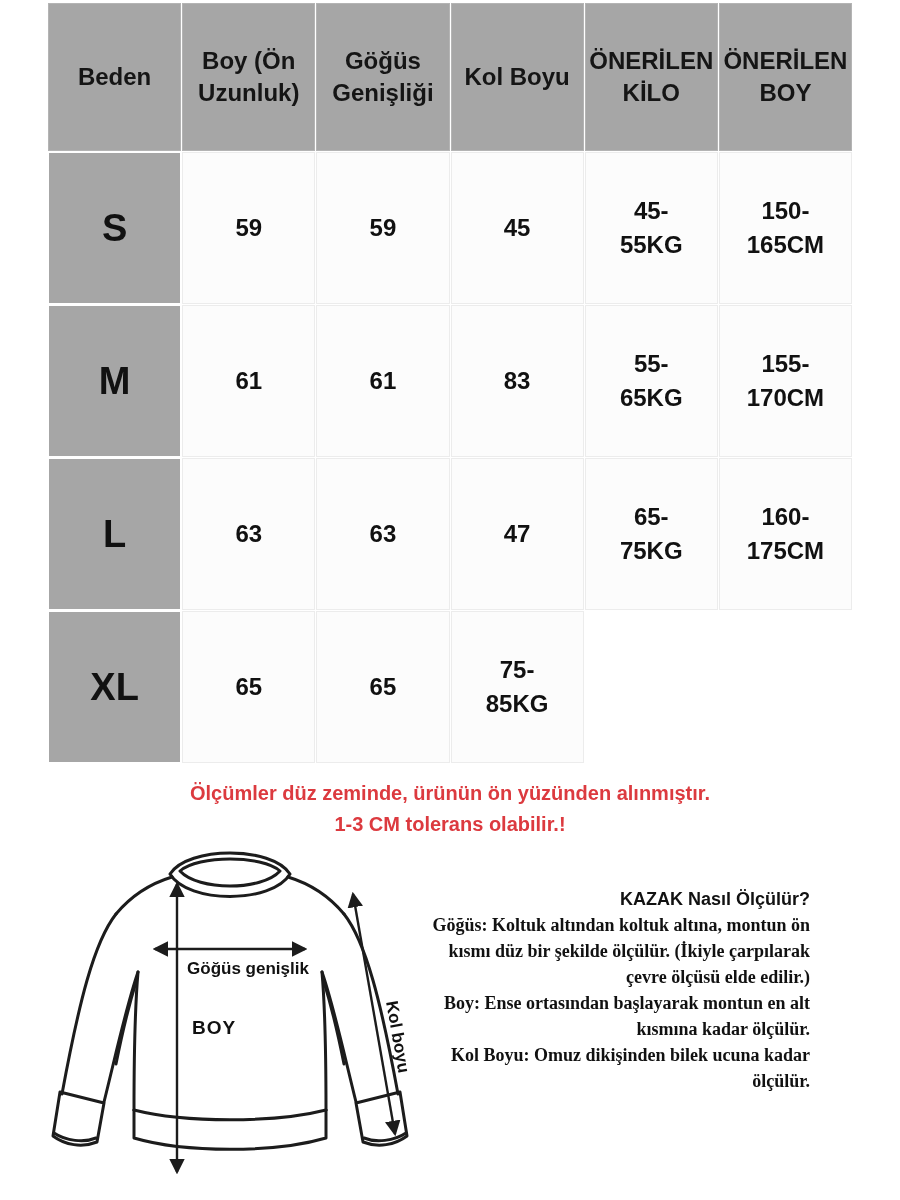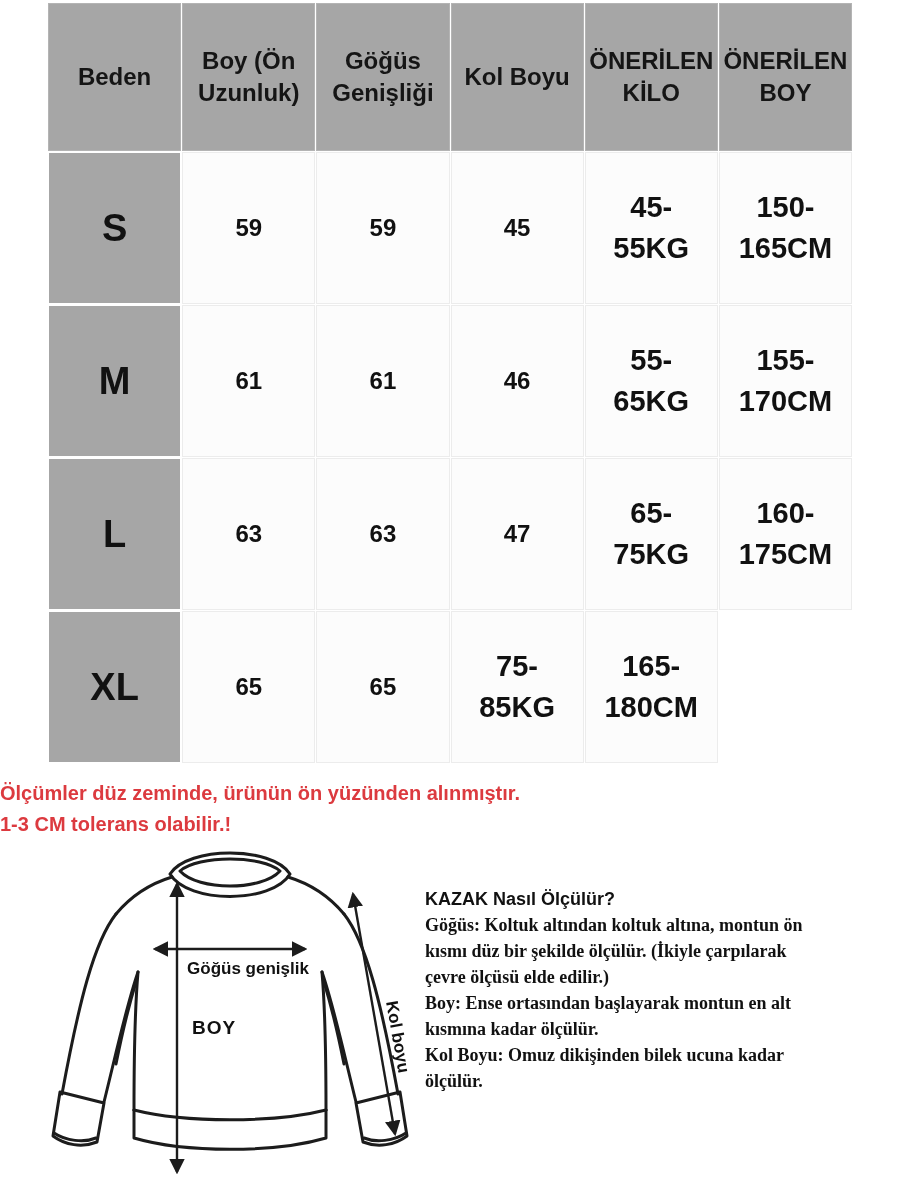--- a/index.html
+++ b/index.html
@@ -41,40 +41,40 @@
     background: #a6a6a6;
     font-size: 38px;
     color: #111111;
   }
   .data-cell {
     background: #fcfcfc;
     box-shadow: 0 0 0 1px #ececec;
     font-size: 24px;
     color: #111111;
   }
-  .data-cell.range { font-size: 29px; line-height: 1.4; }
+  .data-cell.range { font-size: 24px; line-height: 1.4; }
 
   
   .note {
     position: absolute;
     left: 0; top: 778px;
     width: 100%;
-    text-align: left;
+    text-align: center;
     color: #dc3a3f;
     font-weight: bold;
     font-size: 20px;
     line-height: 31px;
   }
 
   
   .guide {
     position: absolute;
     left: 425px; top: 886px;
     width: 385px;
-    text-align: left;
+    text-align: right;
     font-weight: bold;
     font-size: 18px;
     line-height: 26px;
     color: #111111;
   }
   .guide-body { white-space: pre-line; font-family: Liberation Serif, serif; }
 
   
   .diagram {
     position: absolute;
@@ -110,42 +110,40 @@
   <div class="cell data-cell">59</div>
   <div class="cell data-cell">45</div>
   <div class="cell data-cell range">45-
 55KG</div>
   <div class="cell data-cell range">150-
 165CM</div>
 
   <div class="cell label-cell">M</div>
   <div class="cell data-cell">61</div>
   <div class="cell data-cell">61</div>
-  <div class="cell data-cell">46</div>
+  <div class="cell data-cell">83</div>
   <div class="cell data-cell range">55-
 65KG</div>
   <div class="cell data-cell range">155-
 170CM</div>
 
   <div class="cell label-cell">L</div>
   <div class="cell data-cell">63</div>
   <div class="cell data-cell">63</div>
   <div class="cell data-cell">47</div>
   <div class="cell data-cell range">65-
 75KG</div>
   <div class="cell data-cell range">160-
 175CM</div>
 
   <div class="cell label-cell">XL</div>
   <div class="cell data-cell">65</div>
   <div class="cell data-cell">65</div>
   <div class="cell data-cell range">75-
 85KG</div>
-  <div class="cell data-cell range">165-
-180CM</div>
 </div>
 
 <div class="note">
   <div>Ölçümler düz zeminde, ürünün ön yüzünden alınmıştır.</div>
   <div>1-3 CM tolerans olabilir.!</div>
 </div>
 
 <div class="diagram">
   <svg viewBox="0 0 420 360">
     <defs>

